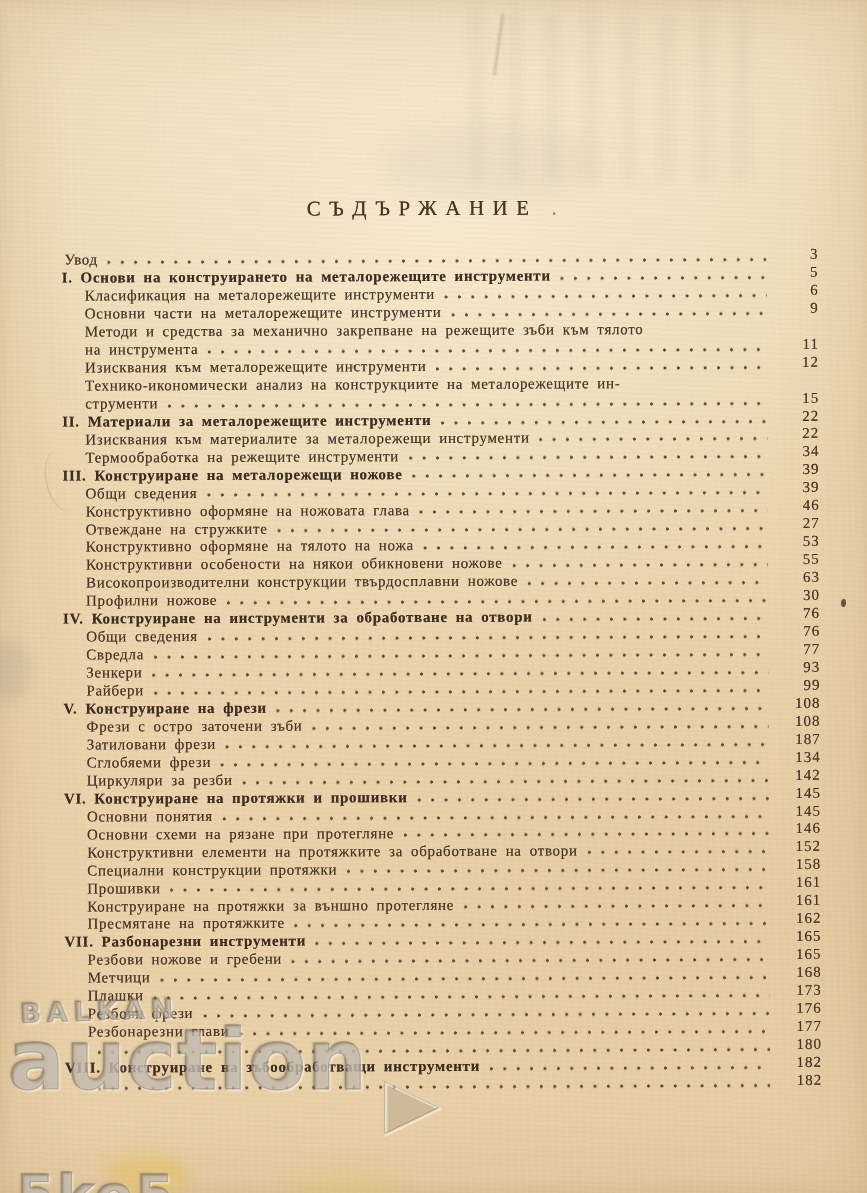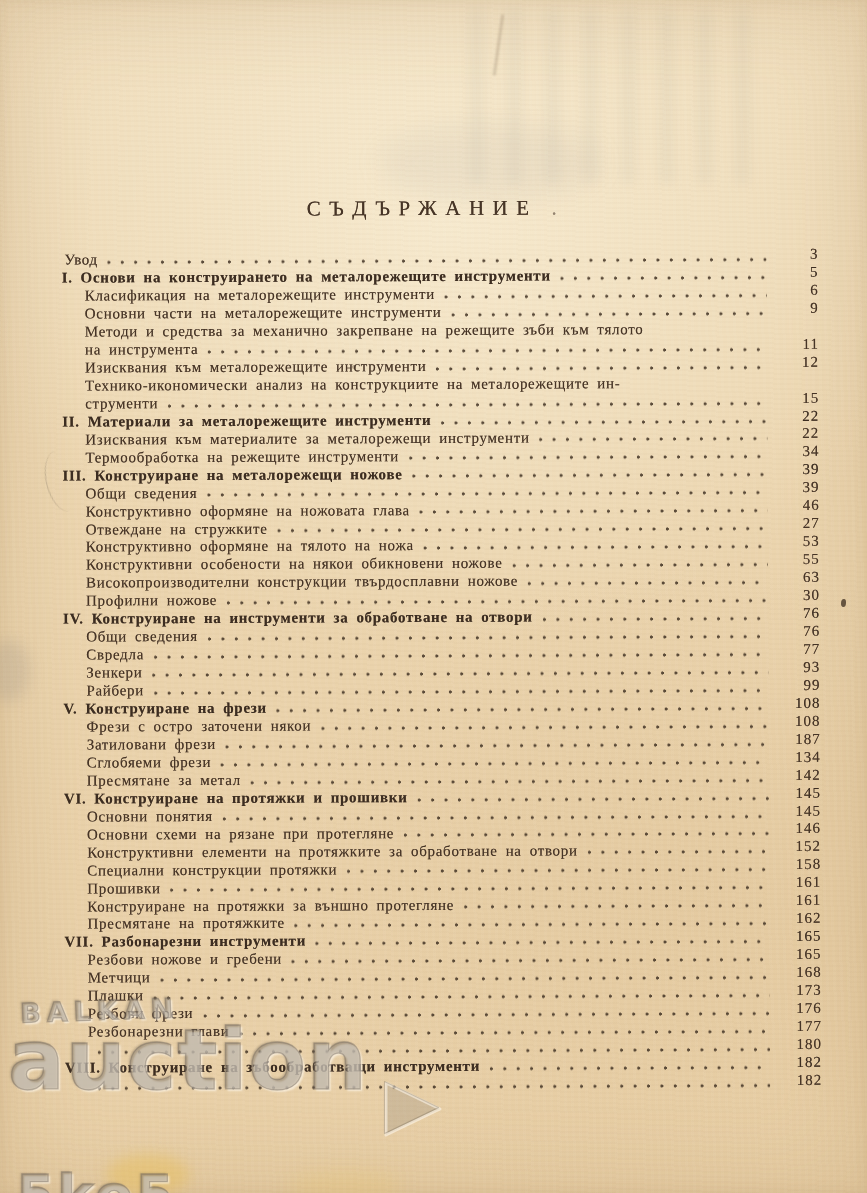--- a/index.html
+++ b/index.html
@@ -196,36 +196,36 @@
           <span class="entry-text">Райбери</span>
           <span class="leader"></span>
           <span class="pagenum">99</span>
         </div>
         <div class="toc-row lvl-section bold">
           <span class="entry-text">V. Конструиране на фрези</span>
           <span class="leader"></span>
           <span class="pagenum">108</span>
         </div>
         <div class="toc-row lvl-sub">
-          <span class="entry-text">Фрези с остро заточени някои</span>
+          <span class="entry-text">Фрези с остро заточени зъби</span>
           <span class="leader"></span>
           <span class="pagenum">108</span>
         </div>
         <div class="toc-row lvl-sub">
           <span class="entry-text">Затиловани фрези</span>
           <span class="leader"></span>
           <span class="pagenum">187</span>
         </div>
         <div class="toc-row lvl-sub">
           <span class="entry-text">Сглобяеми фрези</span>
           <span class="leader"></span>
           <span class="pagenum">134</span>
         </div>
         <div class="toc-row lvl-sub">
-          <span class="entry-text">Пресмятане за метал</span>
+          <span class="entry-text">Циркуляри за резби</span>
           <span class="leader"></span>
           <span class="pagenum">142</span>
         </div>
         <div class="toc-row lvl-section bold">
           <span class="entry-text">VI. Конструиране на протяжки и прошивки</span>
           <span class="leader"></span>
           <span class="pagenum">145</span>
         </div>
         <div class="toc-row lvl-sub">
           <span class="entry-text">Основни понятия</span>

